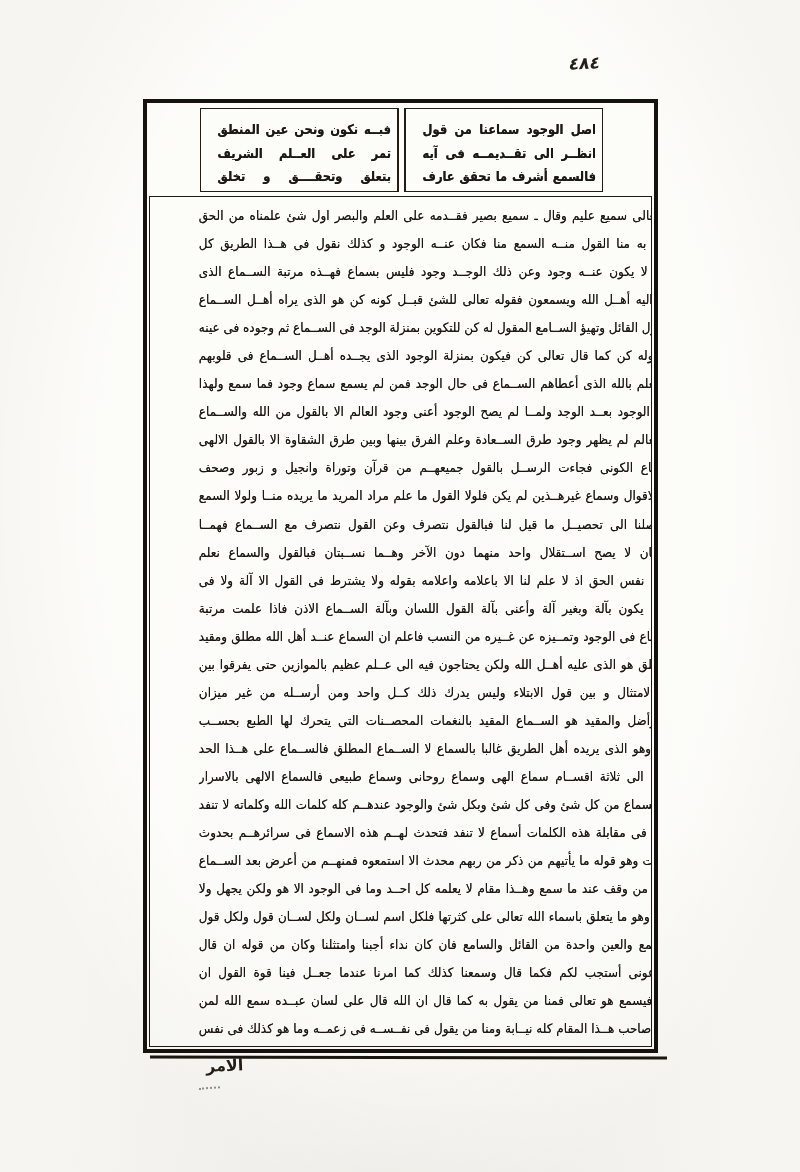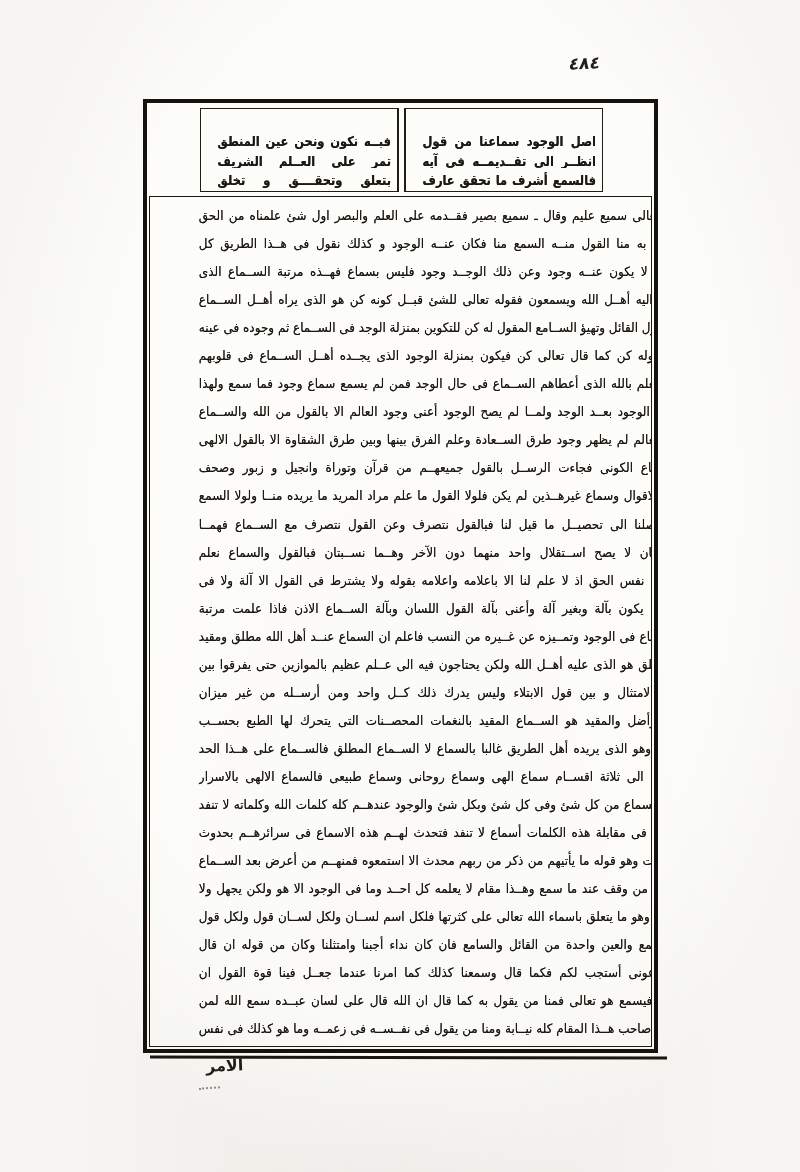--- a/index.html
+++ b/index.html
@@ -35,21 +35,21 @@
   
   .header{
     position:absolute;left:2px;right:2px;top:5px;height:84px;
     direction:rtl;display:flex;align-items:stretch;
   }
   .spacer{flex:0 0 auto;}
   .s-right{width:49px;}
   .s-left{width:51px;}
   .vbox{
     flex:1 1 0;box-sizing:border-box;border:1.7px solid #221c15;
-    padding:20px 6px 3px;overflow:hidden;
+    padding:8px 6px 3px;overflow:hidden;
     display:flex;flex-direction:column;justify-content:space-between;
   }
   .vdiv{
     flex:0 0 7px;box-sizing:border-box;
     border-left:1.7px solid #221c15;border-right:1.7px solid #221c15;
   }
   .vline{
     direction:rtl;width:204px;transform:scaleX(.85);transform-origin:right center;
     font-size:13.5px;font-weight:bold;line-height:24.5px;height:24.5px;
     text-align:justify;text-align-last:justify;overflow:hidden;

